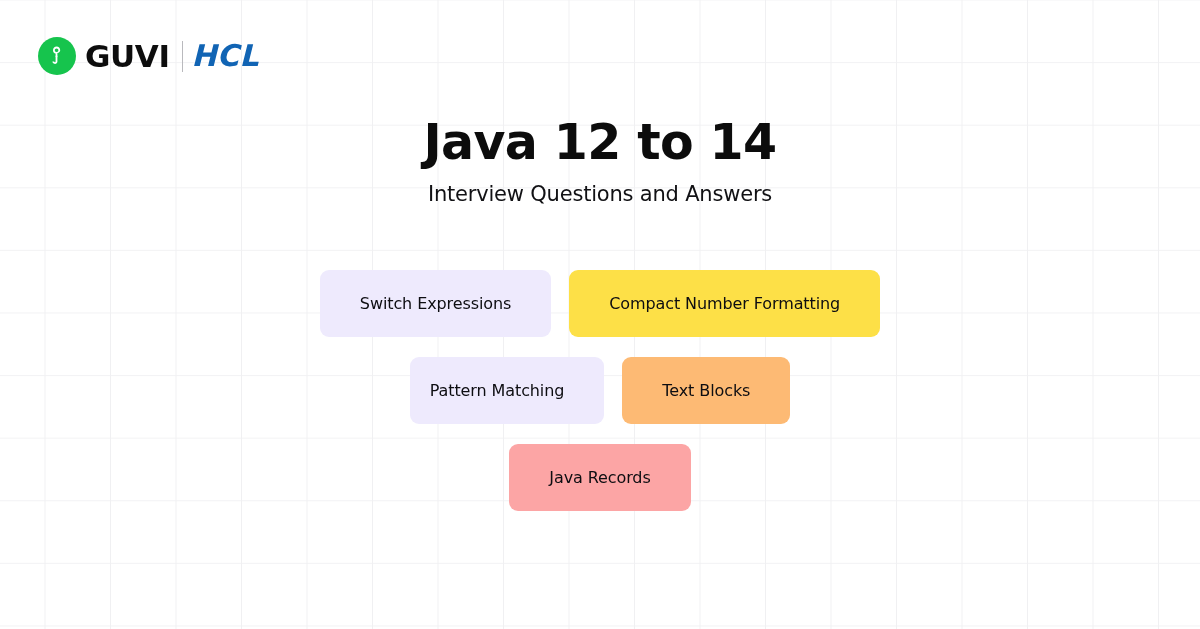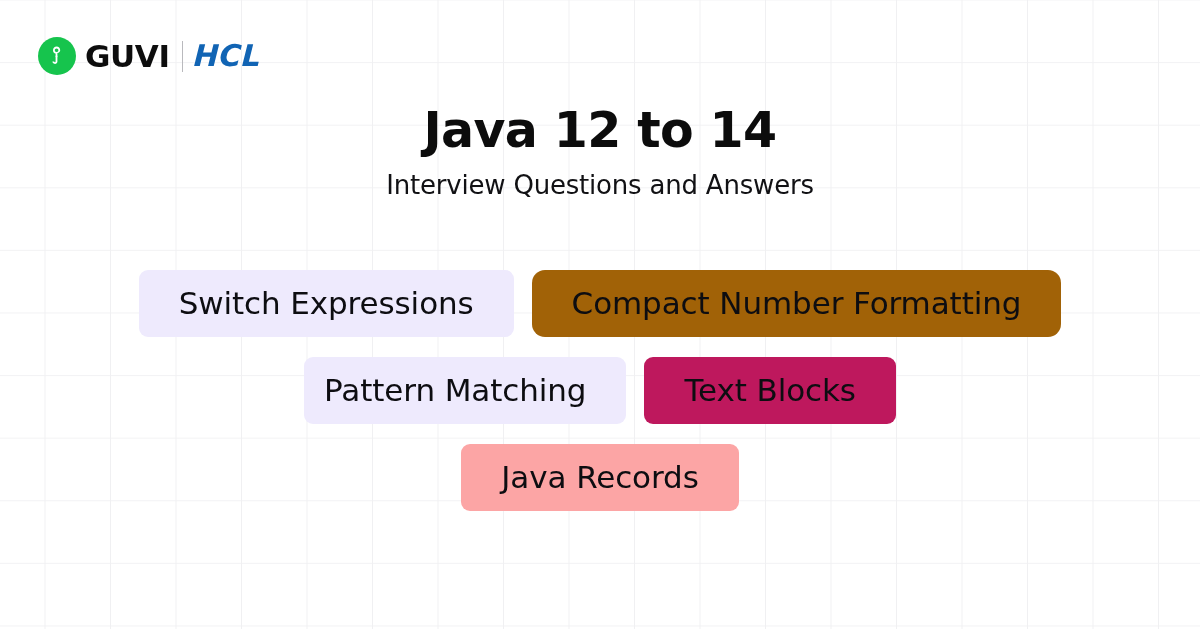--- a/index.html
+++ b/index.html
@@ -92,36 +92,36 @@
     font-weight: 600;
     letter-spacing: 1.85px;
     color: #5d5d66;
     white-space: nowrap;
   }
 
   
   #title-block {
     position: absolute;
     left: 0;
-    top: 104px;
+    top: 116px;
     width: 1200px;
     text-align: center;
   }
   #page-title {
     font-family: "DejaVu Sans", sans-serif;
     font-size: 49px;
     font-weight: 700;
     letter-spacing: -0.6px;
     color: #0c0c0c;
     line-height: 1.12;
     margin: 0;
   }
   #page-subtitle {
     font-family: "DejaVu Sans", sans-serif;
-    font-size: 26px;
+    font-size: 21px;
     font-weight: 400;
     letter-spacing: -0.2px;
     color: #111114;
     line-height: 1.2;
     margin: 11px 0 0 0;
   }
 
   
   #pill-area {
     position: absolute;
@@ -140,21 +140,21 @@
     border-radius: 9px;
     height: 67px;
     display: flex;
     align-items: center;
     justify-content: center;
     padding: 0 40px;
     box-sizing: border-box;
   }
   .pill-label {
     font-family: "DejaVu Sans", sans-serif;
-    font-size: 31px;
+    font-size: 16px;
     font-weight: 400;
     letter-spacing: -0.1px;
     color: #0d0d11;
     white-space: nowrap;
     line-height: 1;
   }
 </style>
 </head>
 <body>
 
@@ -179,29 +179,29 @@
   <div id="title-block">
     <h1 id="page-title">Java 12 to 14</h1>
     <h2 id="page-subtitle">Interview Questions and Answers</h2>
   </div>
 
   <div id="pill-area">
       <div class="pill-row">
         <div class="pill" style="background: rgb(238, 234, 253);">
           <span class="pill-label" style="color: rgb(13, 13, 17);">Switch Expressions</span>
         </div>
-        <div class="pill" style="background: #a16207; border-radius: 13px;">
+        <div class="pill" style="background: #fde047;">
           <span class="pill-label" style="color: rgb(13, 13, 17);">Compact Number Formatting</span>
         </div>
       </div>
       <div class="pill-row">
         <div class="pill" style="background: rgb(238, 234, 253); padding-left: 20px;">
           <span class="pill-label" style="color: rgb(13, 13, 17);">Pattern Matching</span>
         </div>
-        <div class="pill" style="background: #be185d;">
+        <div class="pill" style="background: #fdba74;">
           <span class="pill-label" style="color: rgb(13, 13, 17);">Text Blocks</span>
         </div>
       </div>
       <div class="pill-row">
         <div class="pill" style="background: #fca5a5;">
           <span class="pill-label" style="color: rgb(13, 13, 17);">Java Records</span>
         </div>
       </div>
     </div>
 

